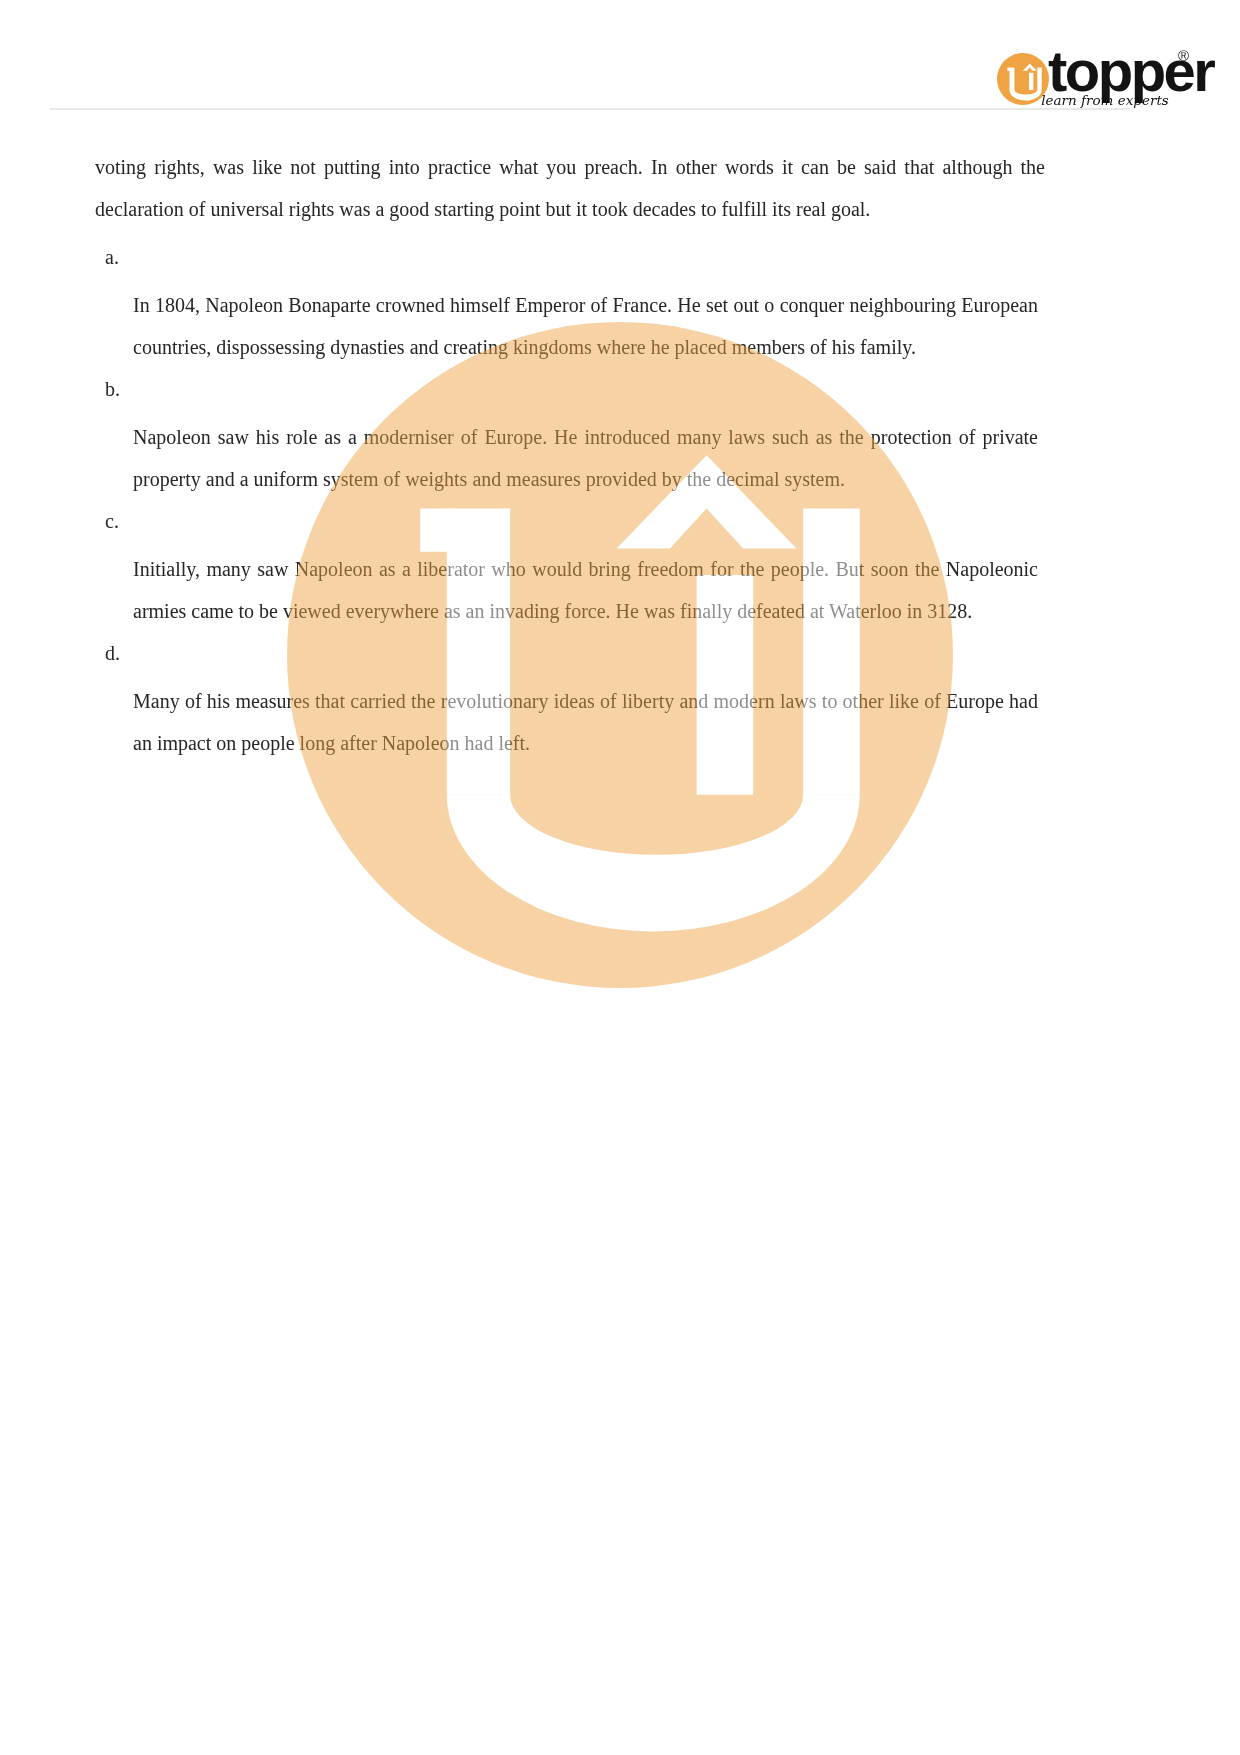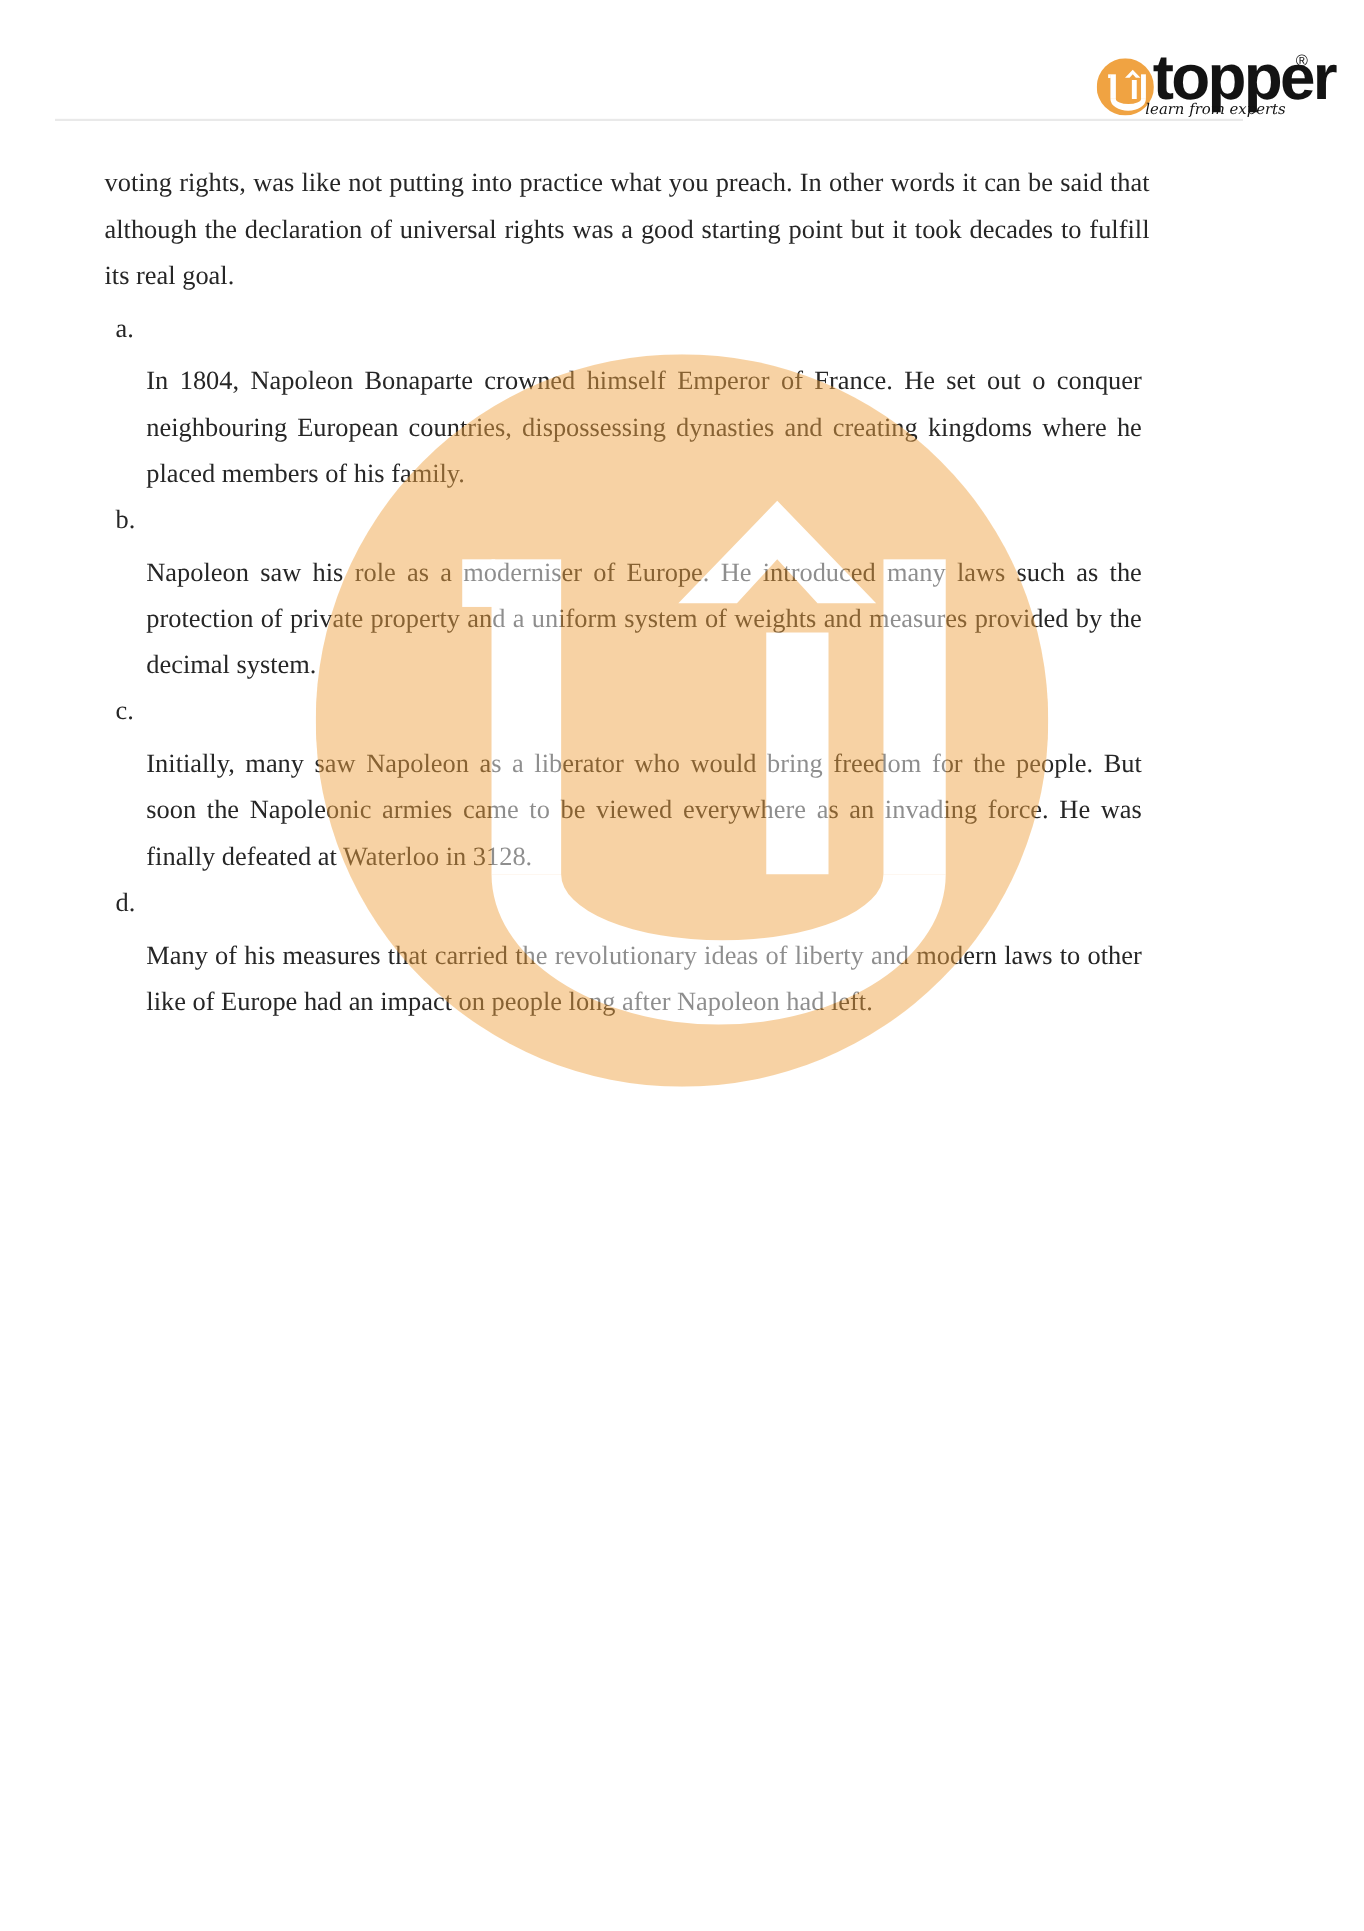--- a/index.html
+++ b/index.html
@@ -36,21 +36,21 @@
     font-family: "DejaVu Serif", serif;
   }
   .divider {
     position: absolute; left: 50px; top: 108px;
     width: 1080px; height: 2px; background: #e9e9e9;
   }
 
   
   .main {
     position: absolute; left: 50px; top: 146px; width: 995px;
-    font-size: 24px; line-height: 42px;
+    font-size: 20px; line-height: 42px;
     z-index: 1;
   }
   .intro {
     margin: 0 0 0 45px; width: 950px;
     text-align: justify;
   }
   .q-row { display: flex; margin-top: 10px; font-weight: bold; }
   .q-num { width: 45px; flex: 0 0 45px; }
   .q-text { flex: 1; }
   .ans-label { margin: 6px 0 0 45px; font-weight: bold; }

